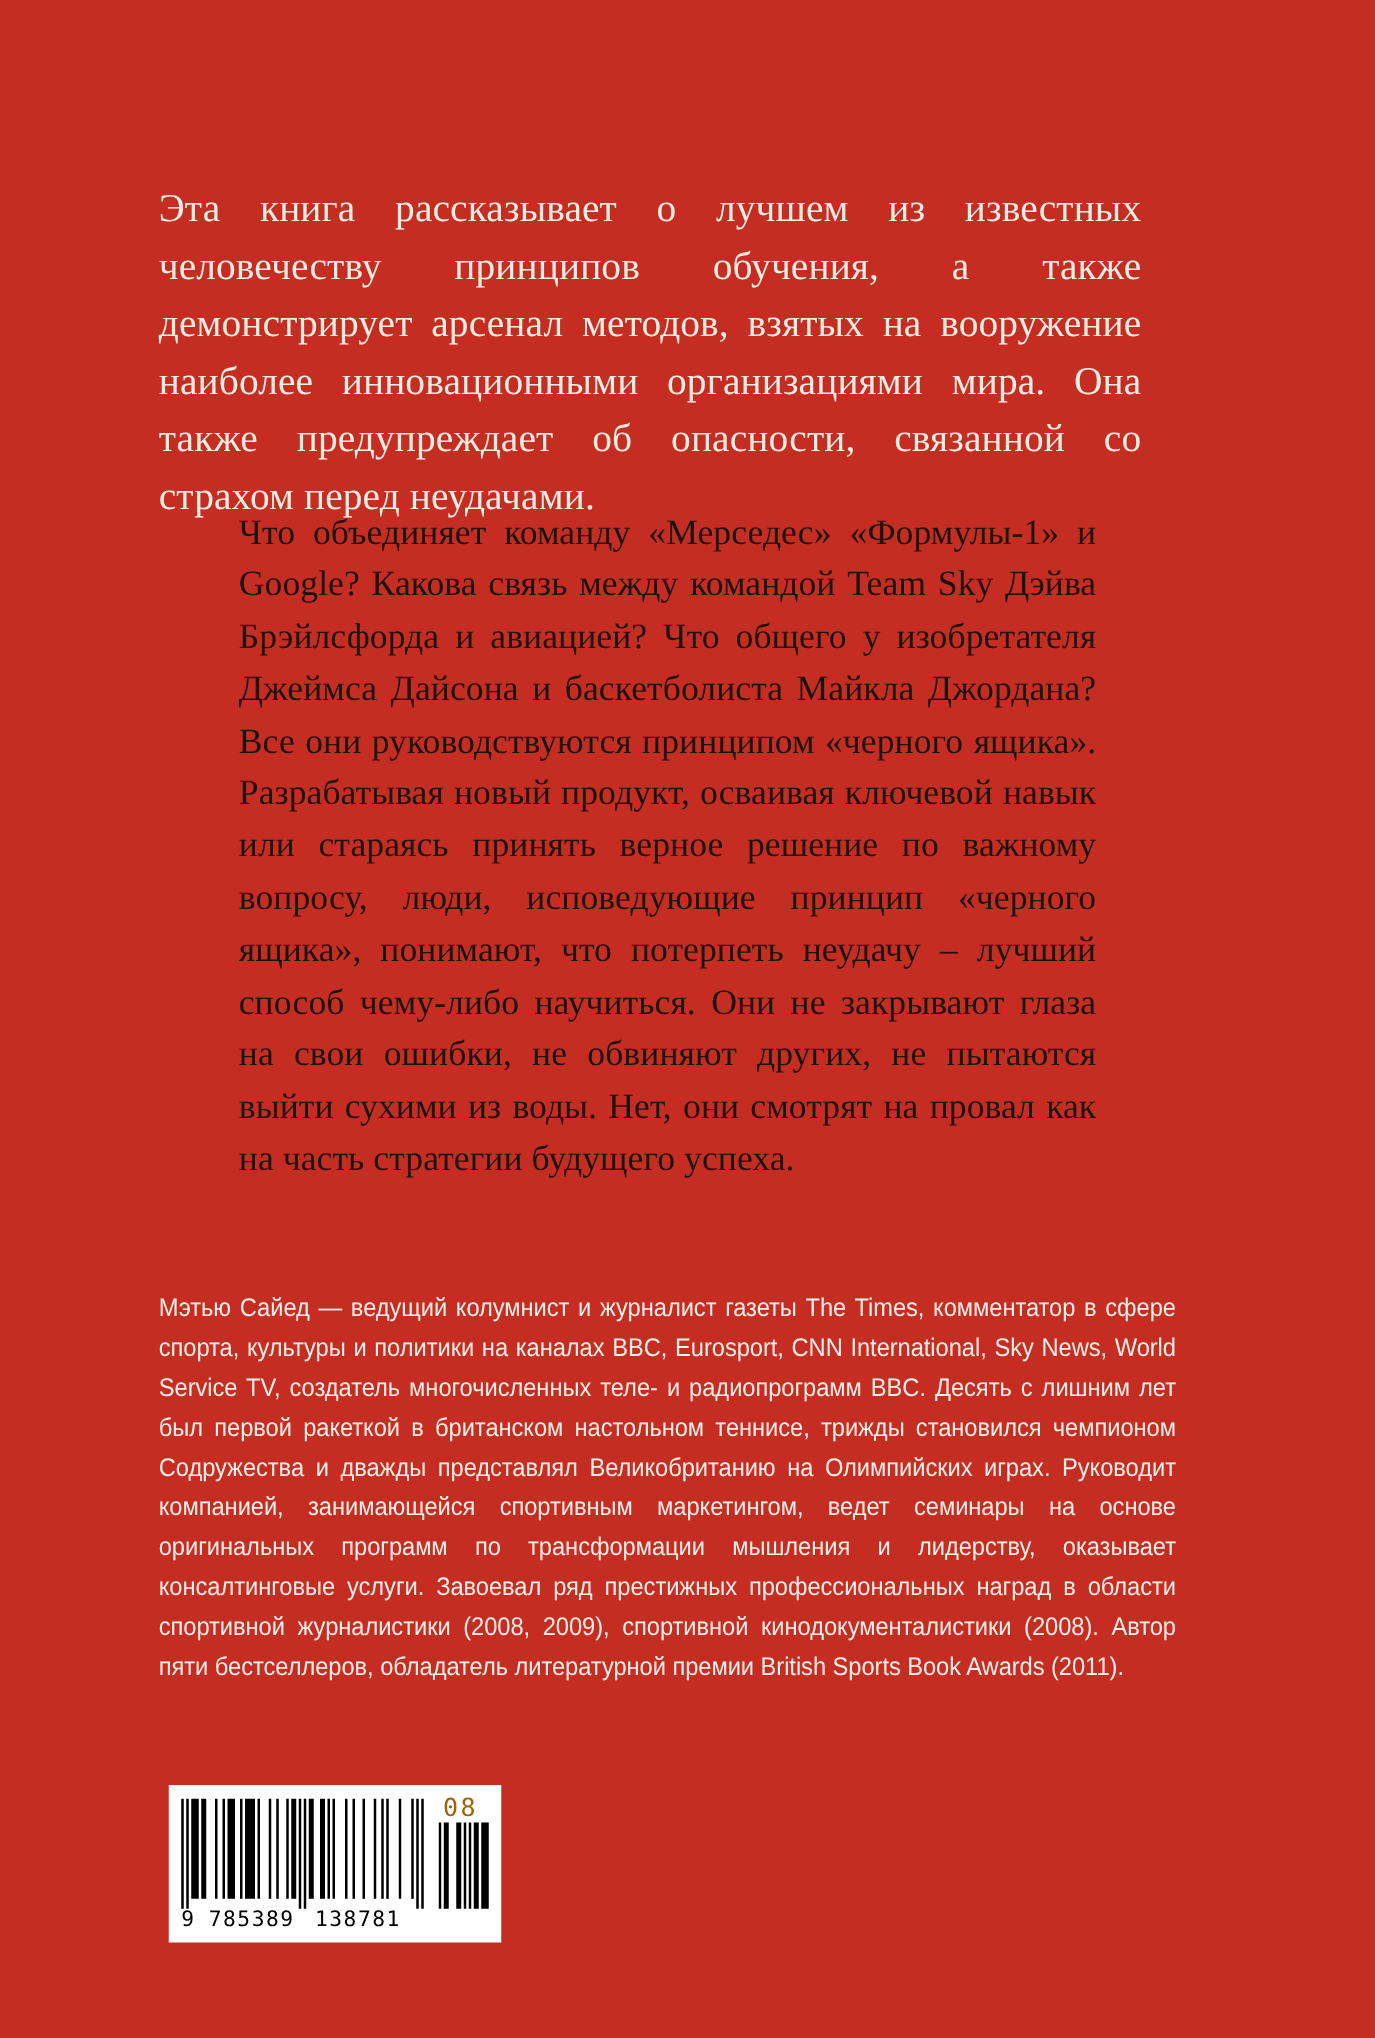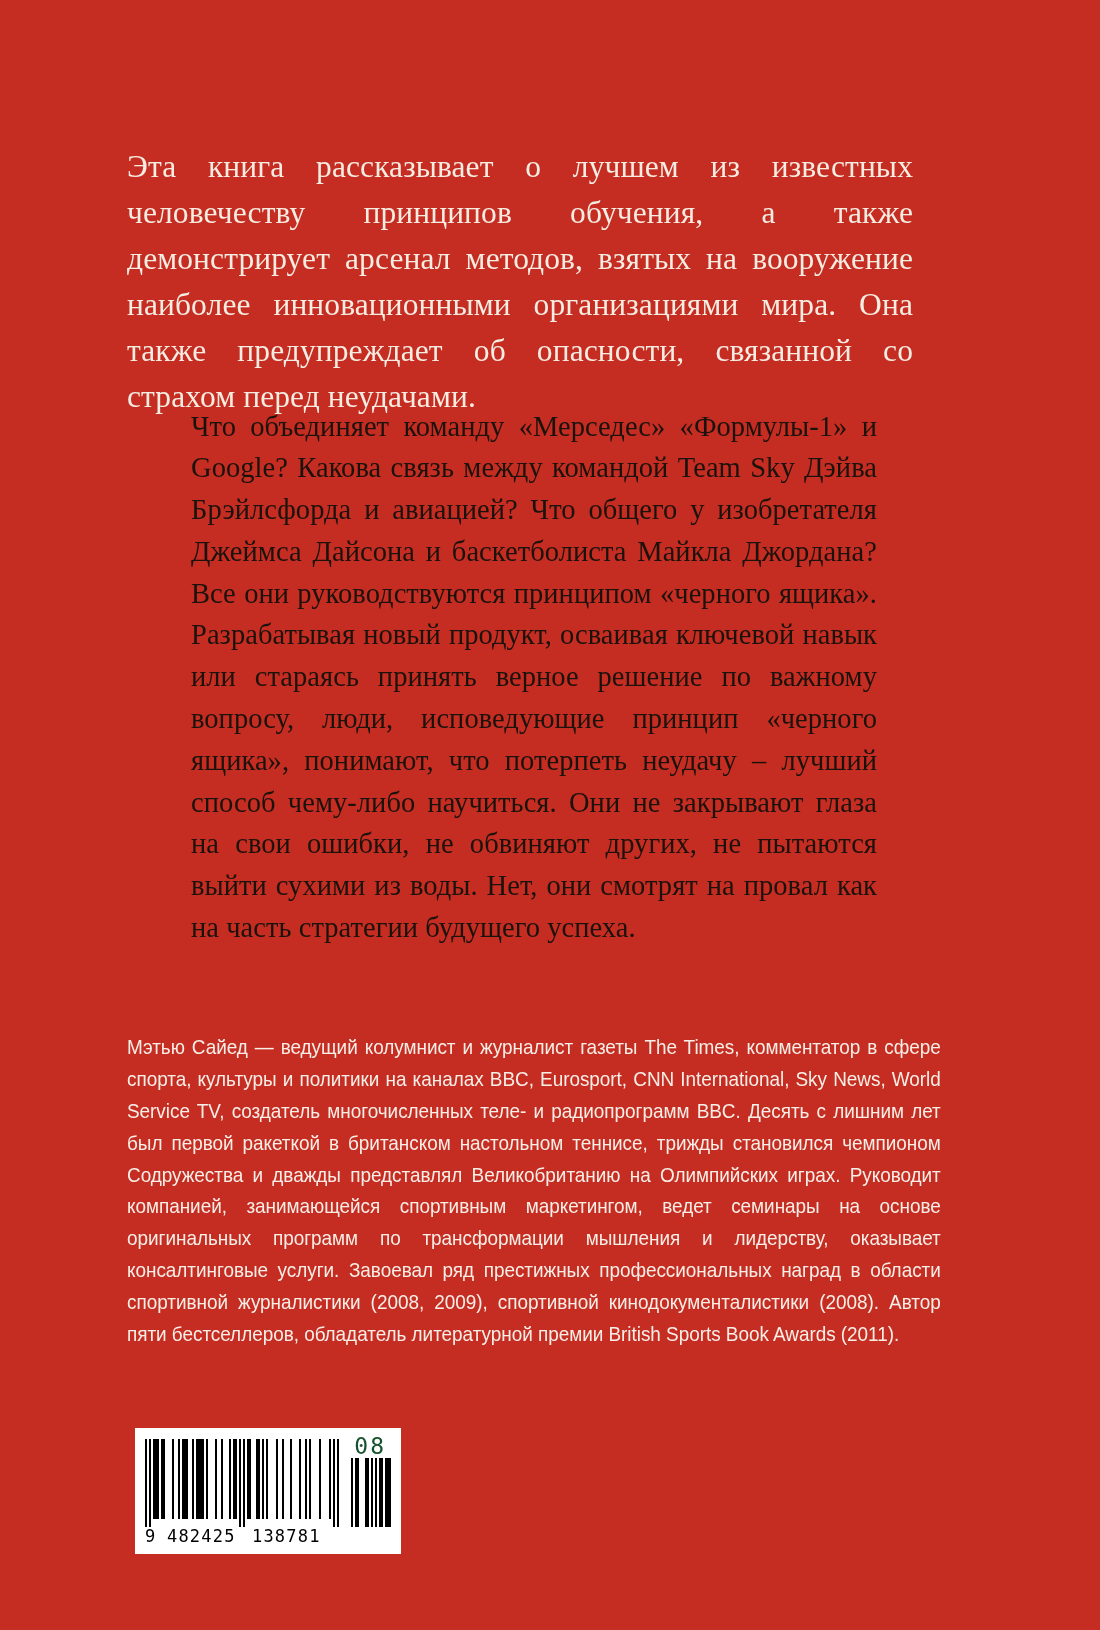--- a/index.html
+++ b/index.html
@@ -146,23 +146,23 @@
     position: relative;
     margin-left: 12px;
     width: 40px;
     height: 100%;
   }
   .addon-digits {
     position: absolute;
     top: 0px;
     left: 3px;
     font-family: "DejaVu Sans Mono", "Liberation Mono", monospace;
-    font-size: 23px;
+    font-size: 20px;
     line-height: 19px;
-    color: #14532d;
+    color: #a16207;
     letter-spacing: 2px;
   }
   .addon-bars {
     position: absolute;
     top: 21px;
     left: 0;
     height: 69px;
     display: flex;
     align-items: flex-start;
   }
@@ -246,21 +246,21 @@
             <i style="width: 2.06316px;"></i>
             <i class="sp" style="width: 8.25263px;"></i>
             <i style="width: 2.06316px;"></i>
             <i class="sp" style="width: 2.06316px;"></i>
             <i class="g" style="width: 2.06316px;"></i>
             <i class="sp" style="width: 2.06316px;"></i>
             <i class="g" style="width: 2.06316px;"></i>
           </div>
         <div class="ean-digits">
           <span class="d1">9</span>
-          <span class="d2">482425</span>
+          <span class="d2">785389</span>
           <span class="d3">138781</span>
         </div>
       </div>
 
       <div class="addon">
         <div class="addon-digits">08</div>
         <div class="addon-bars" id="addon-bars">
             <i style="width: 2px;"></i>
             <i class="sp" style="width: 2px;"></i>
             <i style="width: 4px;"></i>

